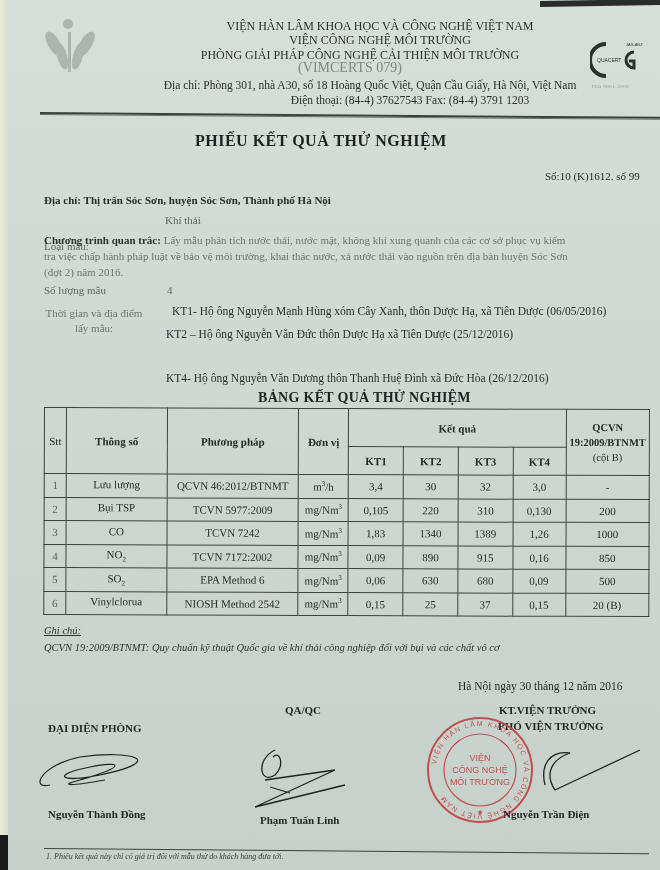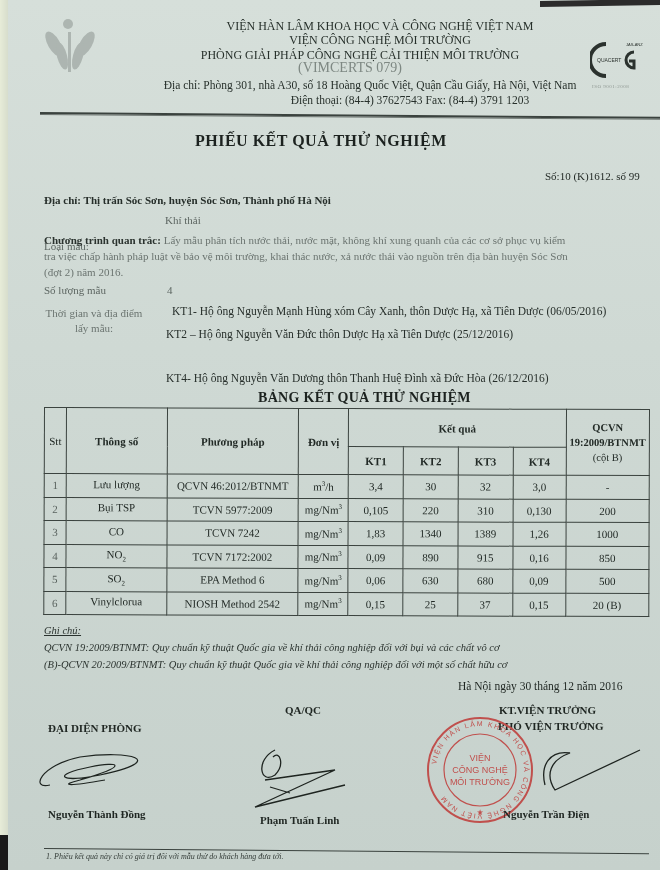--- a/index.html
+++ b/index.html
@@ -239,21 +239,20 @@
           <td>37</td>
           <td>0,15</td>
           <td>20 (B)</td>
         </tr>
       </tbody>
   </table>
 
   <div class="notes">
     <div class="u">Ghi chú:</div>
     <div>QCVN 19:2009/BTNMT: Quy chuẩn kỹ thuật Quốc gia về khí thải công nghiệp đối với bụi và các chất vô cơ</div>
-    <div>(B)-QCVN 20:2009/BTNMT: Quy chuẩn kỹ thuật Quốc gia về khí thải công nghiệp đối với một số chất hữu cơ</div>
   </div>
 
   <div class="sig-date">Hà Nội ngày 30 tháng 12 năm 2016</div>
   <div class="sig-h" style="left:48px; top:722px;">ĐẠI DIỆN PHÒNG</div>
   <div class="sig-h" style="left:285px; top:704px;">QA/QC</div>
   <div class="sig-h" style="left:499px; top:704px;">KT.VIỆN TRƯỞNG</div>
   <div class="sig-h" style="left:498px; top:720px;">PHÓ VIỆN TRƯỞNG</div>
 
   <svg class="stamp" viewBox="0 0 110 110">
     <circle cx="55" cy="55" r="52" fill="none" stroke="#c0504d" stroke-width="2"></circle>

